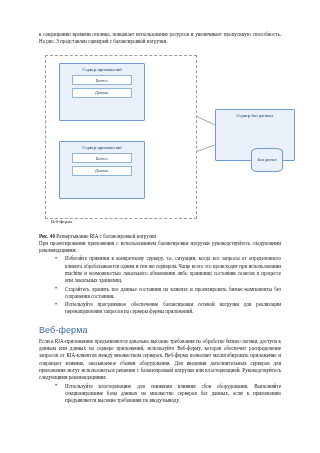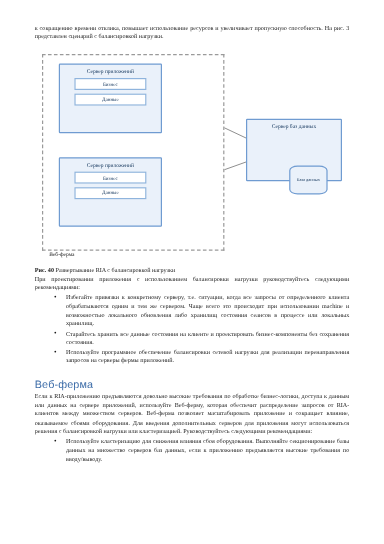--- a/index.html
+++ b/index.html
@@ -11,21 +11,21 @@
     width: 320px;
     height: 453px;
     font-family: "Liberation Serif", serif;
     color: #000000;
     overflow: hidden;
   }
   .page {
     width: 320px;
     height: 453px;
     position: relative;
-    padding: 7px;
+    padding: 17px;
     box-sizing: border-box;
   }
   .para {
     font-size: 5.1px;
     line-height: 7.3px;
     text-align: justify;
     margin: 0 22px 0 22px;
     color: #1a1a1a;
   }
   .intro {

